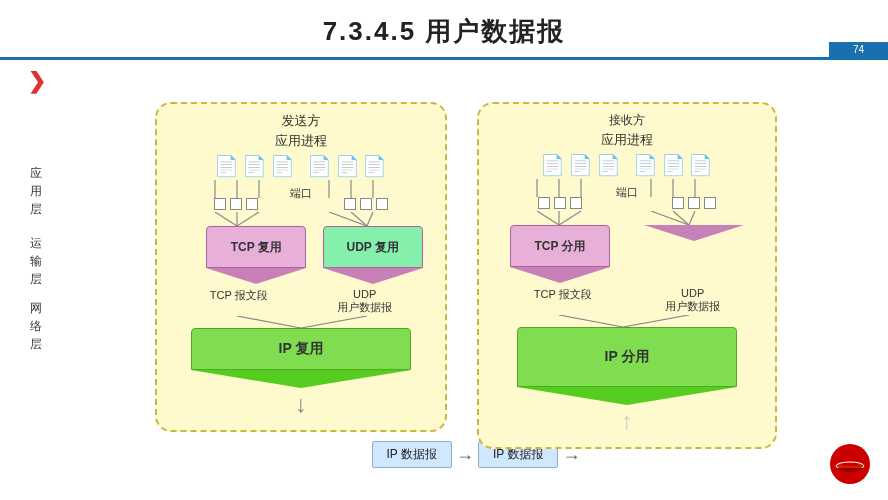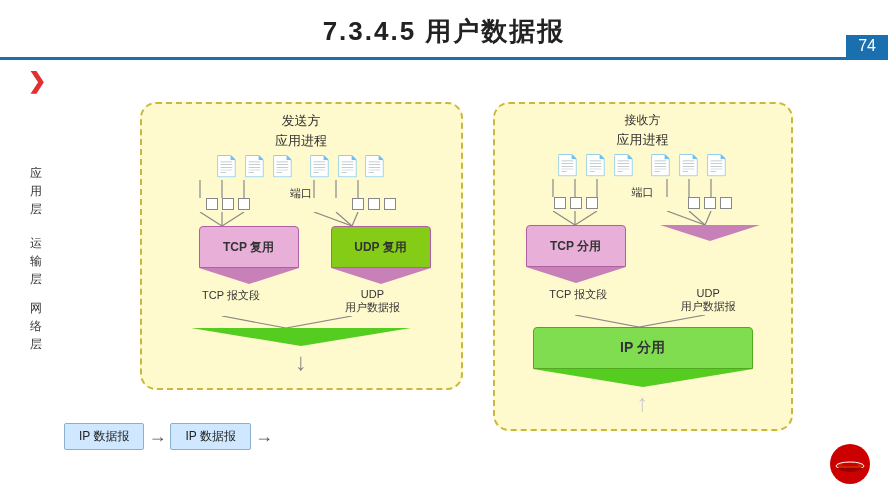--- a/index.html
+++ b/index.html
@@ -14,21 +14,21 @@
 
     
   </style>
 </head>
 <body>
 
 <div style="width:888px;height:500px;background:#fff;position:relative;overflow:hidden;">
 
   <div style="text-align:center;padding:14px 0 8px 0;border-bottom:3px solid #1a6faf;position:relative;">
     <span style="font-size:26px;font-weight:bold;color:#222;letter-spacing:2px;">7.3.4.5    用户数据报</span>
-    <div style="position:absolute;right:0;bottom:0;background:#1a6faf;color:#fff;font-size:16px;padding:2px 12px;">74</div>
+    <div style="position:absolute;right:0;bottom:0;background:#1a6faf;color:#fff;font-size:10px;padding:2px 24px;">74</div>
   </div>
 
   <div style="display:flex;align-items:center;padding:8px 28px;font-size:20px;font-weight:bold;color:#1a6faf;">
     <span style="color:#e03030;font-size:22px;margin-right:6px;">❯</span>
   </div>
 
   <div style="display:flex;flex-direction:row;align-items:flex-start;padding:0 10px 0 18px;">
 
     <div style="display:flex;flex-direction:column;width:36px;padding-top:54px;gap:0;">
       <div style="font-size:12px;color:#333;text-align:center;line-height:1.5;height:70px;display:flex;align-items:center;justify-content:center;">
@@ -43,21 +43,21 @@
       </div>
       <div style="font-size:12px;color:#333;text-align:center;line-height:1.5;height:60px;display:flex;align-items:center;justify-content:center;">
         <span style="white-space:pre-line;text-align:center;">网
 络
 层</span>
       </div>
     </div>
 
     <div style="display:flex;flex-direction:row;align-items:flex-start;gap:30px;flex:1;justify-content:center;">
 
-      <div style="background:#fffacd;border:2px dashed #c8b840;border-radius:16px;padding:8px 14px 12px 14px;width:323px;position:relative;">
+      <div style="background:#fffacd;border:2px dashed #c8b840;border-radius:16px;padding:8px 14px 12px 14px;width:292px;position:relative;">
         <div style="text-align:center;font-size:13px;color:#333;margin-bottom:2px;">发送方</div>
         <div style="text-align:center;font-size:13px;color:#333;margin-bottom:4px;">应用进程</div>
 
         <div style="display:flex;flex-direction:row;justify-content:center;gap:12px;margin-bottom:2px;">
           <div style="display:flex;gap:3px;">
             <span style="font-size:20px;">📄</span>
             <span style="font-size:20px;">📄</span>
             <span style="font-size:20px;">📄</span>
           </div>
           <div style="display:flex;gap:3px;">
@@ -107,21 +107,21 @@
         <div style="display:flex;flex-direction:row;justify-content:space-around;margin-bottom:4px;">
 
           <div style="position:relative;padding-left:27px;">
             <div style="width:100px;height:42px;background:#e8b0d8;border:1.5px solid #b060a0;border-radius:4px 4px 0 0;display:flex;align-items:center;justify-content:center;font-size:12px;font-weight:bold;color:#333;">
               <span>TCP 复用</span>
             </div>
             <div style="width:0;height:0;border-left:50px solid transparent;border-right:50px solid transparent;border-top:16px solid #c880b8;"></div>
           </div>
 
           <div style="position:relative;">
-            <div style="width:100px;height:42px;background:#84cc16;border:1.5px solid #b060a0;border-radius:4px 4px 0 0;display:flex;align-items:center;justify-content:center;font-size:12px;font-weight:bold;color:#333;">
+            <div style="width:100px;height:42px;background:#86efac;border:1.5px solid #b060a0;border-radius:4px 4px 0 0;display:flex;align-items:center;justify-content:center;font-size:12px;font-weight:bold;color:#333;">
               <span>UDP 复用</span>
             </div>
             <div style="width:0;height:0;border-left:50px solid transparent;border-right:50px solid transparent;border-top:16px solid #c880b8;"></div>
           </div>
         </div>
 
         <div style="display:flex;flex-direction:row;justify-content:space-around;font-size:11px;color:#333;margin-bottom:2px;padding:0 4px;">
           <span style="text-align:center;">TCP 报文段</span>
           <span style="text-align:center;line-height:1.2;">
             <span>UDP</span><br>
@@ -130,20 +130,23 @@
         </div>
 
         <div style="position:relative;height:12px;">
           <svg width="100%" height="12" style="position:absolute;top:0;left:0;">
             <line x1="66" y1="0" x2="130" y2="12" stroke="#888" stroke-width="1.2"></line>
             <line x1="196" y1="0" x2="130" y2="12" stroke="#888" stroke-width="1.2"></line>
           </svg>
         </div>
 
         <div style="position:relative;display:flex;flex-direction:column;align-items:center;">
+          <div style="width:220px;height:42px;background:#80dd50;border:1.5px solid #50aa20;border-radius:4px 4px 0 0;display:flex;align-items:center;justify-content:center;font-size:14px;font-weight:bold;color:#333;">
+            <span>IP 复用</span>
+          </div>
           <div style="width:0;height:0;border-left:110px solid transparent;border-right:110px solid transparent;border-top:18px solid #55cc20;"></div>
         </div>
 
         <div style="text-align:center;font-size:24px;color:#888;margin-top:2px;">↓</div>
       </div>
 
       <div style="background:#fffacd;border:2px dashed #c8b840;border-radius:16px;padding:8px 14px 12px 14px;width:300px;position:relative;">
         <div style="text-align:center;font-size:12px;color:#333;margin-bottom:2px;">接收方</div>
         <div style="text-align:center;font-size:13px;color:#333;margin-bottom:4px;">应用进程</div>
 
@@ -217,33 +220,33 @@
         </div>
 
         <div style="position:relative;height:12px;">
           <svg width="100%" height="12" style="position:absolute;top:0;left:0;">
             <line x1="66" y1="0" x2="130" y2="12" stroke="#888" stroke-width="1.2"></line>
             <line x1="196" y1="0" x2="130" y2="12" stroke="#888" stroke-width="1.2"></line>
           </svg>
         </div>
 
         <div style="display:flex;flex-direction:column;align-items:center;">
-          <div style="width:220px;height:42px;background:#80dd50;border:1.5px solid #50aa20;border-radius:4px 4px 0 0;display:flex;align-items:center;justify-content:center;font-size:14px;font-weight:bold;color:#333;">
+          <div style="width:220px;height:60px;background:#80dd50;border:1.5px solid #50aa20;border-radius:4px 4px 0 0;display:flex;align-items:center;justify-content:center;font-size:14px;font-weight:bold;color:#333;">
             <span>IP 分用</span>
           </div>
           <div style="width:0;height:0;border-left:110px solid transparent;border-right:110px solid transparent;border-top:18px solid #55cc20;"></div>
         </div>
 
         <div style="text-align:center;font-size:24px;color:#ccc;margin-top:2px;">↑</div>
       </div>
 
     </div>
   </div>
 
-  <div style="display:flex;flex-direction:row;justify-content:flex-start;align-items:center;gap:0;margin-top:-8px;padding-left:64px;">
+  <div style="display:flex;flex-direction:row;justify-content:center;align-items:center;gap:0;margin-top:-8px;padding-left:64px;">
     <div style="display:flex;align-items:center;margin-right:0;">
       <div style="background:#d0e8ff;border:1.5px solid #8ab0d0;font-size:12px;padding:4px 14px;color:#222;border-radius:2px;">IP 数据报</div>
       <span style="font-size:18px;color:#555;margin:0 4px;">→</span>
     </div>
     <div style="background:#d0e8ff;border:1.5px solid #8ab0d0;font-size:12px;padding:4px 14px;color:#222;border-radius:2px;">IP 数据报</div>
     <span style="font-size:18px;color:#555;margin-left:4px;">→</span>
   </div>
 
   <div style="position:absolute;bottom:10px;right:16px;">
     <svg width="44" height="44" viewBox="0 0 44 44">

